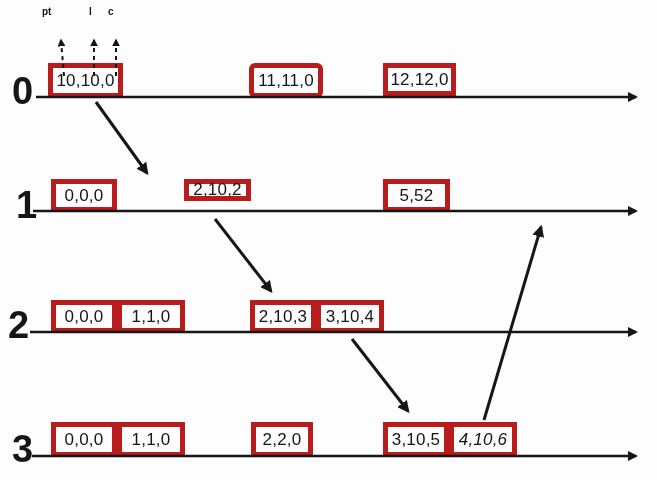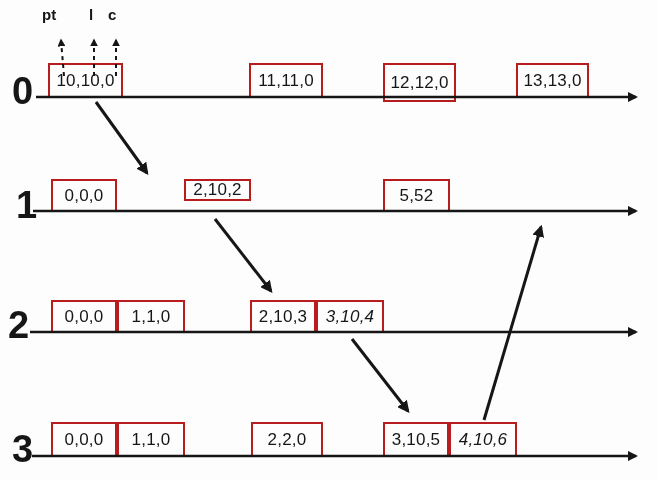--- a/index.html
+++ b/index.html
@@ -7,39 +7,39 @@
     width:657px;height:480px;
     background:#fdfdfd;
     font-family:"Liberation Sans", sans-serif;
     position:relative;
     overflow:hidden;
   }
   #stage{position:absolute;left:0;top:0;width:657px;height:480px;}
   .event-box{
     position:absolute;
     box-sizing:border-box;
-    border:2px solid #b91c1c;
+    border:5px solid #b91c1c;
     background:#fdfdfd;
     display:flex;align-items:center;justify-content:center;
     font-size:17px;
     color:#161616;
     letter-spacing:0.2px;
     z-index:2;
   }
   .process-label{
     position:absolute;
     font-size:38px;
     font-weight:700;
     color:#161616;
     line-height:1;
     z-index:2;
   }
   .pointer-label{
     position:absolute;
-    font-size:15px;
+    font-size:10px;
     font-weight:700;
     color:#161616;
     line-height:1;
     z-index:2;
   }
   svg.overlay{
     position:absolute;left:0;top:0;width:657px;height:480px;
     z-index:3;
     pointer-events:none;
   }
@@ -55,36 +55,35 @@
   <div class="pointer-label" style="left:42px;top:7px;">pt</div>
   <div class="pointer-label" style="left:89px;top:7px;">l</div>
   <div class="pointer-label" style="left:108px;top:7px;">c</div>
 
   <div class="process-label" style="left:12px;top:72px;">0</div>
   <div class="process-label" style="left:16px;top:186px;">1</div>
   <div class="process-label" style="left:8px;top:306px;">2</div>
   <div class="process-label" style="left:12px;top:430px;">3</div>
 
   <div class="event-box" style="left:48px;top:63px;width:75px;height:35px;">10,10,0</div>
-  <div class="event-box" style="left:249px;top:63px;width:74px;height:35px;">11,11,0</div>
-  <div class="event-box" style="left:383px;top:63px;width:73px;height:39px;">12,12,0</div>
-  <div class="event-box" style="left:516px;top:63px;width:73px;height:35px;">13,13,0</div>
+  <div class="event-box" style="left:249px;top:63px;width:74px;height:35px;border-radius:6px;">11,11,0</div>
+  <div class="event-box" style="left:383px;top:63px;width:73px;height:33px;">12,12,0</div>
 
   <div class="event-box" style="left:51px;top:179px;width:66px;height:33px;">0,0,0</div>
   <div class="event-box" style="left:184px;top:179px;width:67px;height:22px;text-align:right;">2,10,2</div>
   <div class="event-box" style="left:383px;top:179px;width:67px;height:33px;">5,52</div>
 
   <div class="event-box" style="left:51px;top:300px;width:66px;height:33px;">0,0,0</div>
   <div class="event-box" style="left:117px;top:300px;width:68px;height:33px;">1,1,0</div>
   <div class="event-box" style="left:250px;top:300px;width:66px;height:33px;">2,10,3</div>
-  <div class="event-box" style="left:316px;top:300px;width:68px;height:33px;font-style:italic;">3,10,4</div>
+  <div class="event-box" style="left:316px;top:300px;width:68px;height:33px;">3,10,4</div>
 
   <div class="event-box" style="left:51px;top:422px;width:66px;height:35px;">0,0,0</div>
   <div class="event-box" style="left:117px;top:422px;width:68px;height:35px;">1,1,0</div>
-  <div class="event-box" style="left:251px;top:422px;width:72px;height:35px;">2,2,0</div>
+  <div class="event-box" style="left:251px;top:422px;width:62px;height:35px;">2,2,0</div>
   <div class="event-box" style="left:383px;top:422px;width:66px;height:35px;">3,10,5</div>
   <div class="event-box" style="left:449px;top:422px;width:68px;height:35px;font-style:italic;">4,10,6</div>
 
   <svg class="overlay" viewBox="0 0 657 480">
     <defs>
       <marker id="ah" viewBox="0 0 4 4" markerWidth="4" markerHeight="4" refX="3.2" refY="2" orient="auto" markerUnits="strokeWidth">
         <path d="M0,0 L4,2 L0,4 Z" fill="#161616"></path>
       </marker>
     </defs>
 

